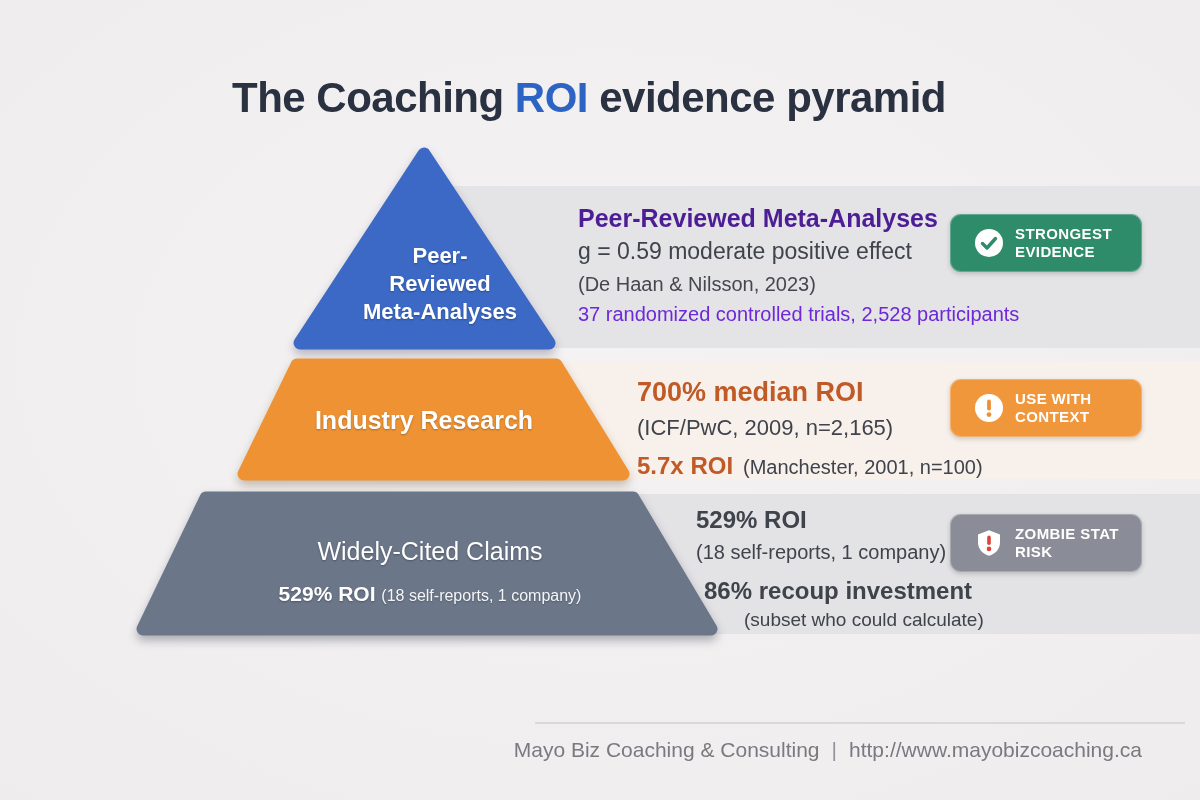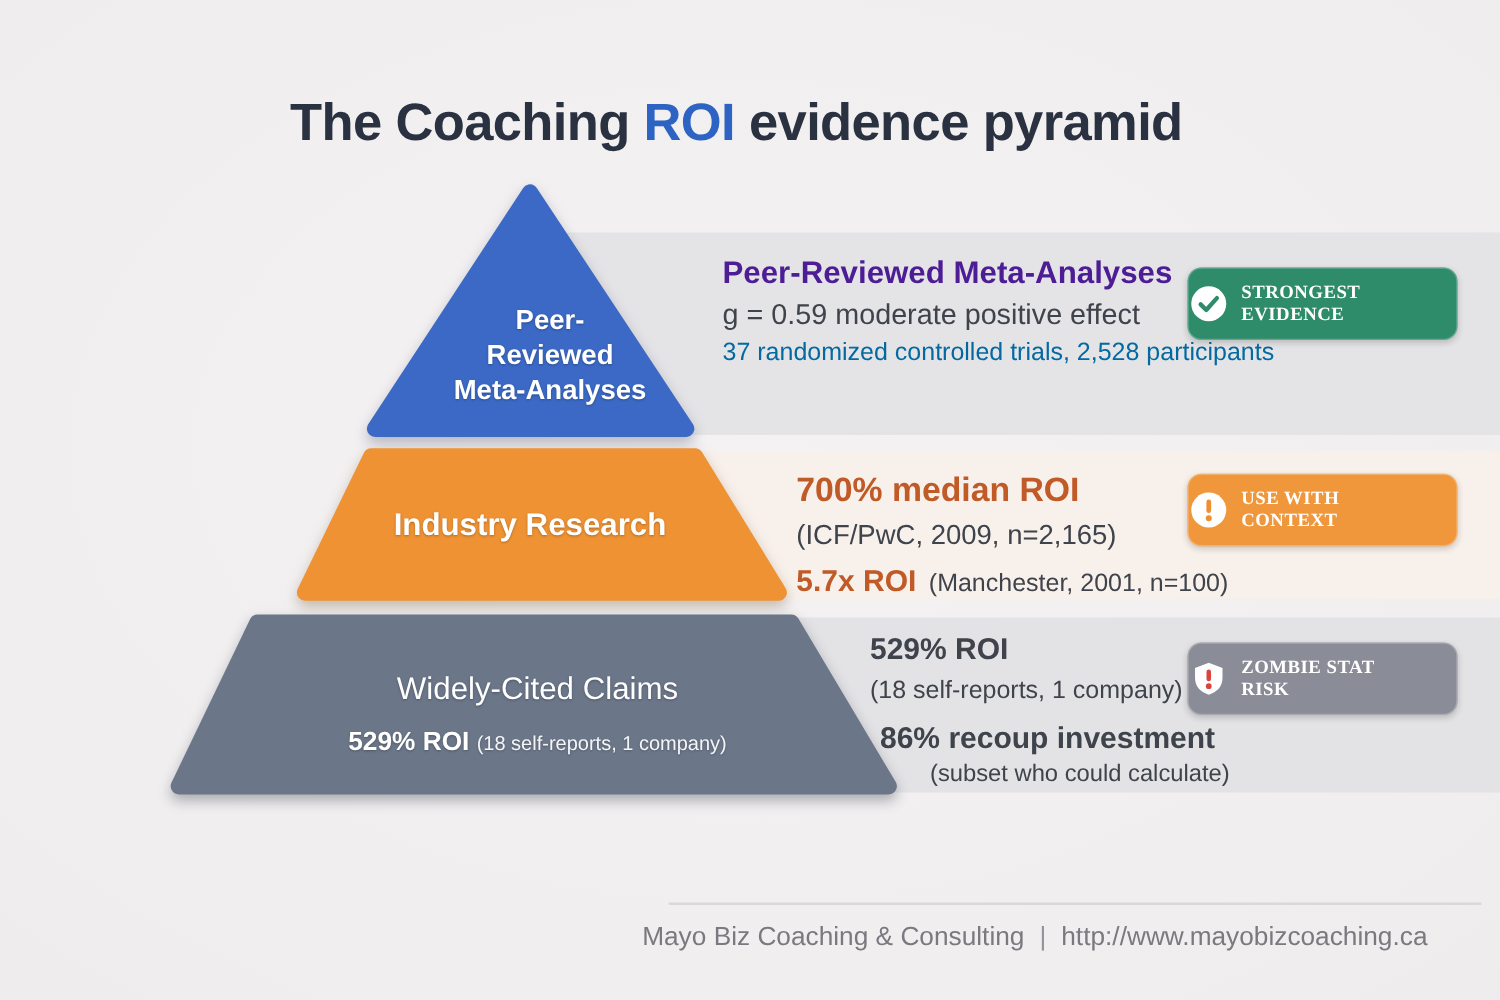--- a/index.html
+++ b/index.html
@@ -34,41 +34,41 @@
   .t3-label1{left:250px;top:537px;width:360px;font-size:25px;font-weight:normal;}
   .t3-label2{left:230px;top:582px;width:400px;font-size:21px;font-weight:bold;white-space:nowrap;}
   .t3-label2 .note{font-size:16px;font-weight:normal;opacity:.93;}
 
   
   .ann{color:#3F434B;}
   .ann1{left:578px;top:203px;}
   .ann1 .head{font-size:25px;font-weight:bold;color:#4c1d95;line-height:30px;}
   .ann1 .l1{font-size:23px;margin-top:4px;line-height:28px;}
   .ann1 .l2{font-size:20px;margin-top:6px;line-height:26px;color:#45474F;}
-  .ann1 .l3{font-size:20px;margin-top:4px;line-height:26px;color:#0369a1;}
+  .ann1 .l3{font-size:20px;margin-top:4px;line-height:26px;color:#6d28d9;}
 
   .ann2{left:637px;top:376px;}
   .rust{color:#C05A26;}
   .ann2 .s1{font-size:27px;font-weight:bold;line-height:32px;}
   .ann2 .s1src{font-size:22px;margin-top:6px;line-height:27px;}
   .ann2 .row{display:flex;align-items:baseline;gap:10px;margin-top:11px;}
   .ann2 .s2{font-size:24px;font-weight:bold;}
   .ann2 .s2src{font-size:20px;}
 
   .ann3{left:696px;top:506px;}
   .ann3 .s1{font-size:24px;font-weight:bold;line-height:28px;}
   .ann3 .s1src{font-size:20px;margin-top:6px;line-height:25px;}
   .ann3 .s2{font-size:24px;font-weight:bold;margin-top:12px;margin-left:8px;line-height:28px;}
   .ann3 .s2src{font-size:19px;margin-top:3px;margin-left:48px;line-height:24px;}
 
   
-  .badge{position:absolute;left:950px;width:216px;height:58px;border-radius:11px;
-    display:flex;align-items:center;gap:11px;padding:0 0 0 2px;box-sizing:border-box;
+  .badge{position:absolute;left:950px;width:192px;height:58px;border-radius:11px;
+    display:flex;align-items:center;gap:11px;padding:0 0 0 24px;box-sizing:border-box;
     color:#fff;font-weight:bold;font-size:15px;line-height:1.22;letter-spacing:.4px;
-    box-shadow:0 2px 5px rgba(0,0,0,.18), inset 0 0 0 1px rgba(255,255,255,.25);font-family:Liberation Serif, serif;}
+    box-shadow:0 2px 5px rgba(0,0,0,.18), inset 0 0 0 1px rgba(255,255,255,.25);}
   .badge-green{top:214px;background:#2E8C6B;}
   .badge-orange{top:379px;background:#F0973B;}
   .badge-gray{top:514px;background:#8A8D97;}
   .badge .bicon{flex:0 0 auto;display:block;}
 
   
   .footer-line{left:535px;right:15px;top:722px;height:2px;background:#DAD8DB;}
   .footer-text{right:58px;top:738px;font-size:21px;color:#7B797F;display:flex;gap:12px;white-space:nowrap;}
   .footer-text .sep{color:#94929A;}
 </style>
@@ -97,20 +97,21 @@
 <div class="abs tier-label t2-label">Industry Research</div>
 <div class="abs tier-label t3-label1">Widely-Cited Claims</div>
 <div class="abs tier-label t3-label2">
   <span>529% ROI</span>
   <span class="note">(18 self-reports, 1 company)</span>
 </div>
 
 <div class="abs ann ann1">
   <div class="head">Peer-Reviewed Meta-Analyses</div>
   <div class="l1">g = 0.59 moderate positive effect</div>
+  <div class="l2">(De Haan &amp; Nilsson, 2023)</div>
   <div class="l3">37 randomized controlled trials, 2,528 participants</div>
 </div>
 
 <div class="abs ann ann2">
   <div class="s1 rust">700% median ROI</div>
   <div class="s1src">(ICF/PwC, 2009, n=2,165)</div>
   <div class="row">
     <span class="s2 rust">5.7x ROI</span>
     <span class="s2src">(Manchester, 2001, n=100)</span>
   </div>

